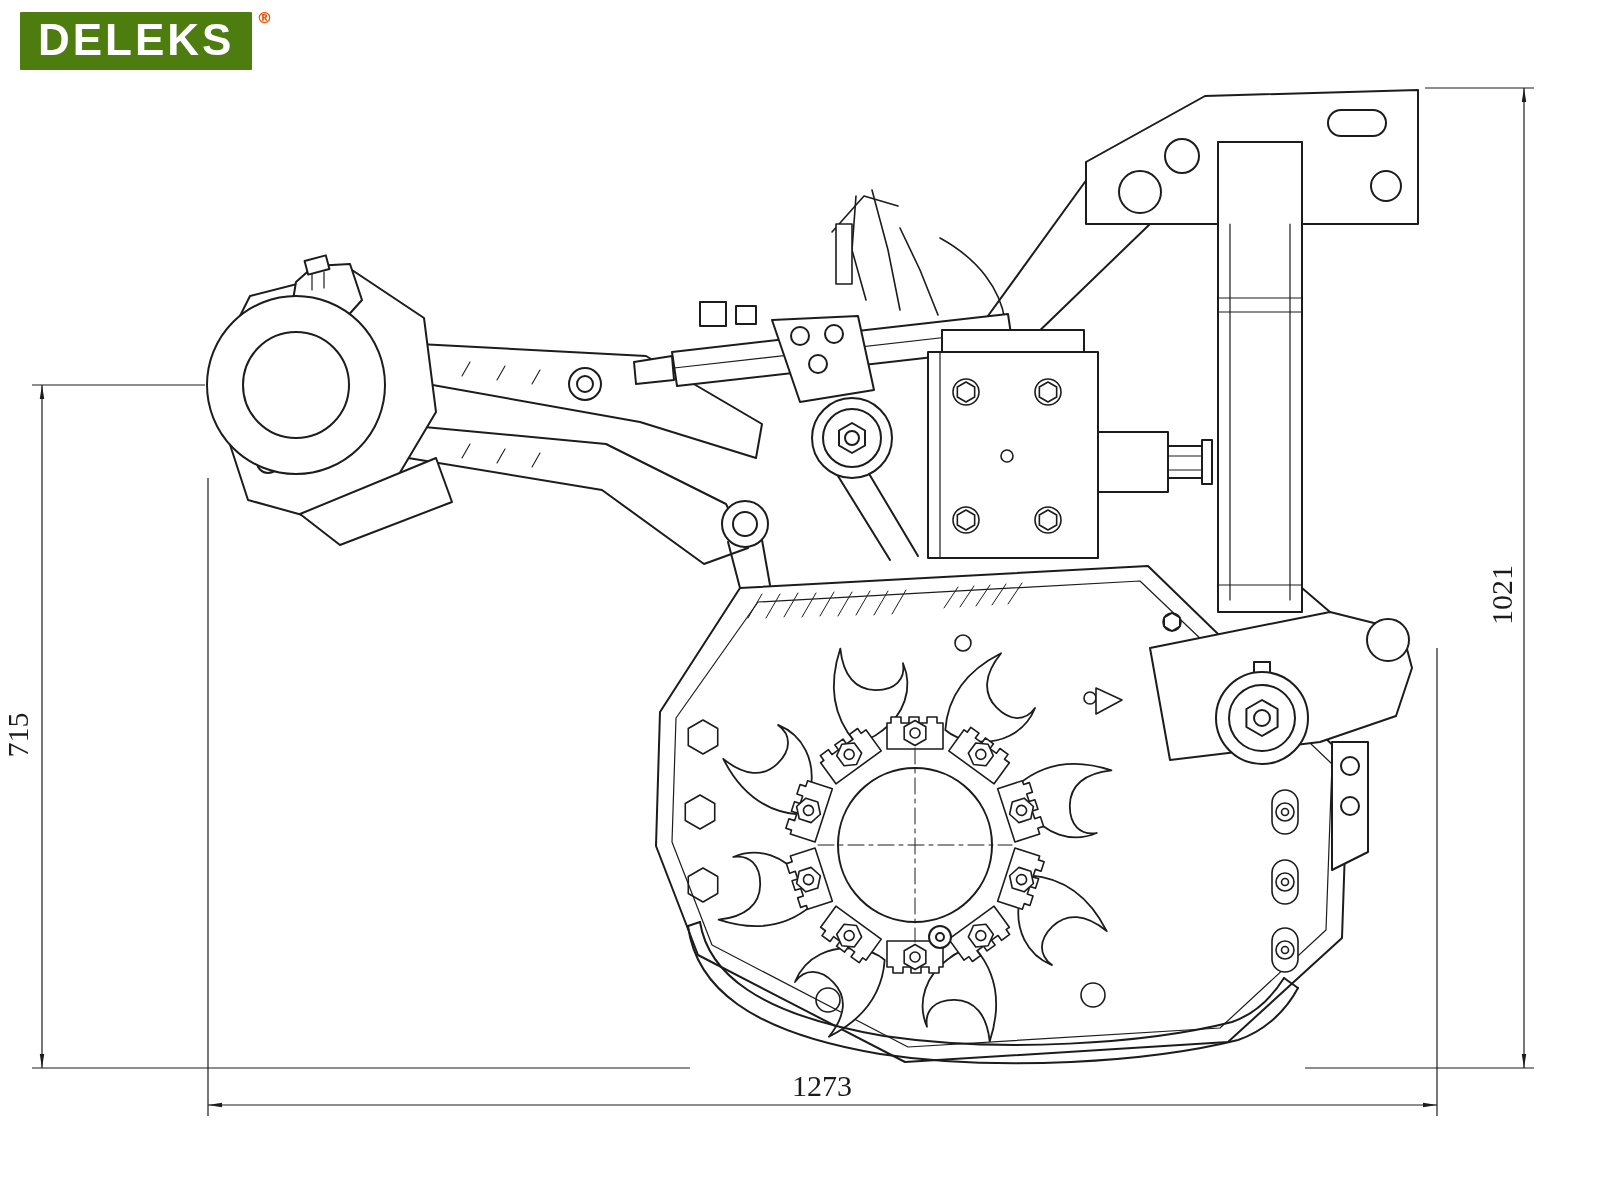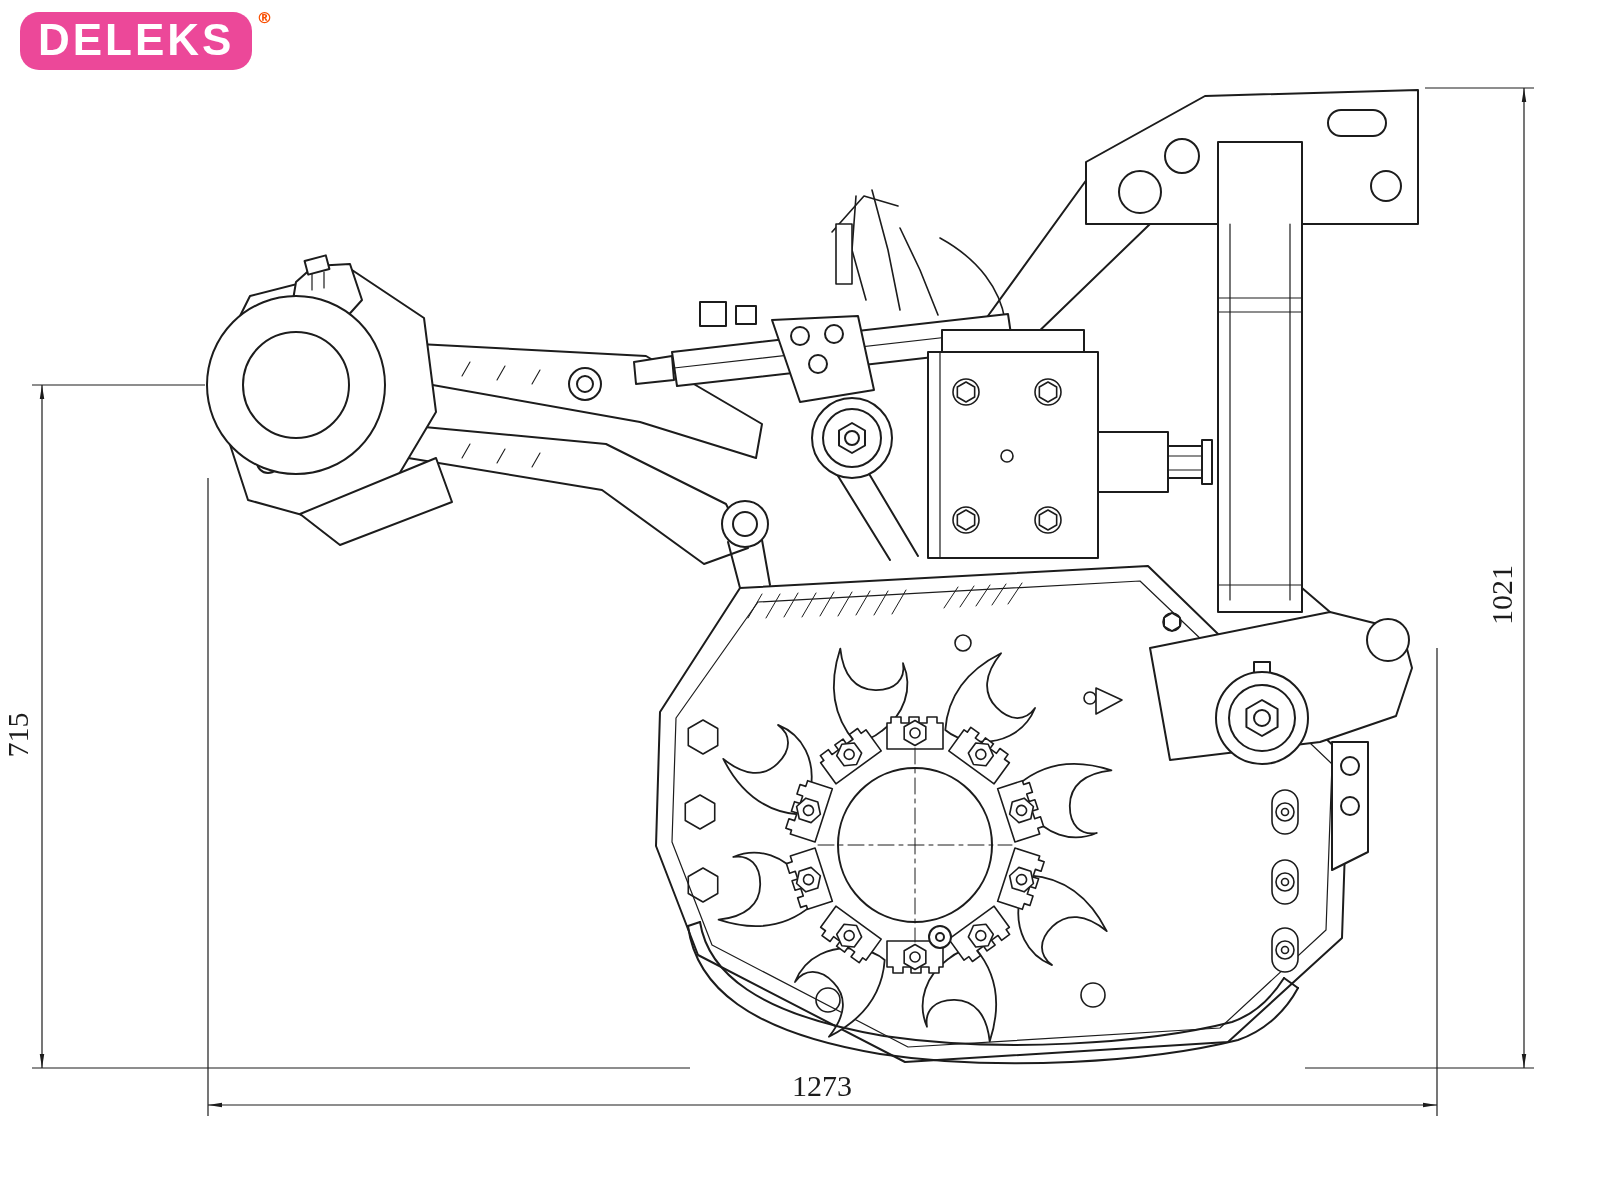--- a/index.html
+++ b/index.html
@@ -1,22 +1,22 @@
 <!DOCTYPE html>
 <html><head>
 <meta charset="utf-8">
 <style>
   html,body{margin:0;padding:0;background:#ffffff;}
   .stage{position:relative;width:1600px;height:1200px;background:#ffffff;overflow:hidden;
          font-family:"Liberation Sans",sans-serif;}
   .drawing-svg{position:absolute;left:0;top:0;}
   .logo{position:absolute;top:12px;left:20px;z-index:5;}
-  .logo-box{background:#ec4899;color:#ffffff;font-family:"Liberation Sans",sans-serif;
+  .logo-box{background:#4d7c0f;color:#ffffff;font-family:"Liberation Sans",sans-serif;
             font-weight:800;font-size:44px;letter-spacing:3px;padding:6px 18px 8px 18px;
-            border-radius:19px;line-height:1;}
+            border-radius:1px;line-height:1;}
   .reg{position:absolute;top:-4px;right:-20px;color:#f94e00;font-size:16px;font-weight:700;
        font-family:"DejaVu Sans",sans-serif;}
   .dim-text{font-family:"Liberation Serif","DejaVu Serif",serif;font-size:30px;fill:#1c1c1c;}
 </style>
 </head>
 <body>
 
 <div class="stage">
 
   <div class="logo">

